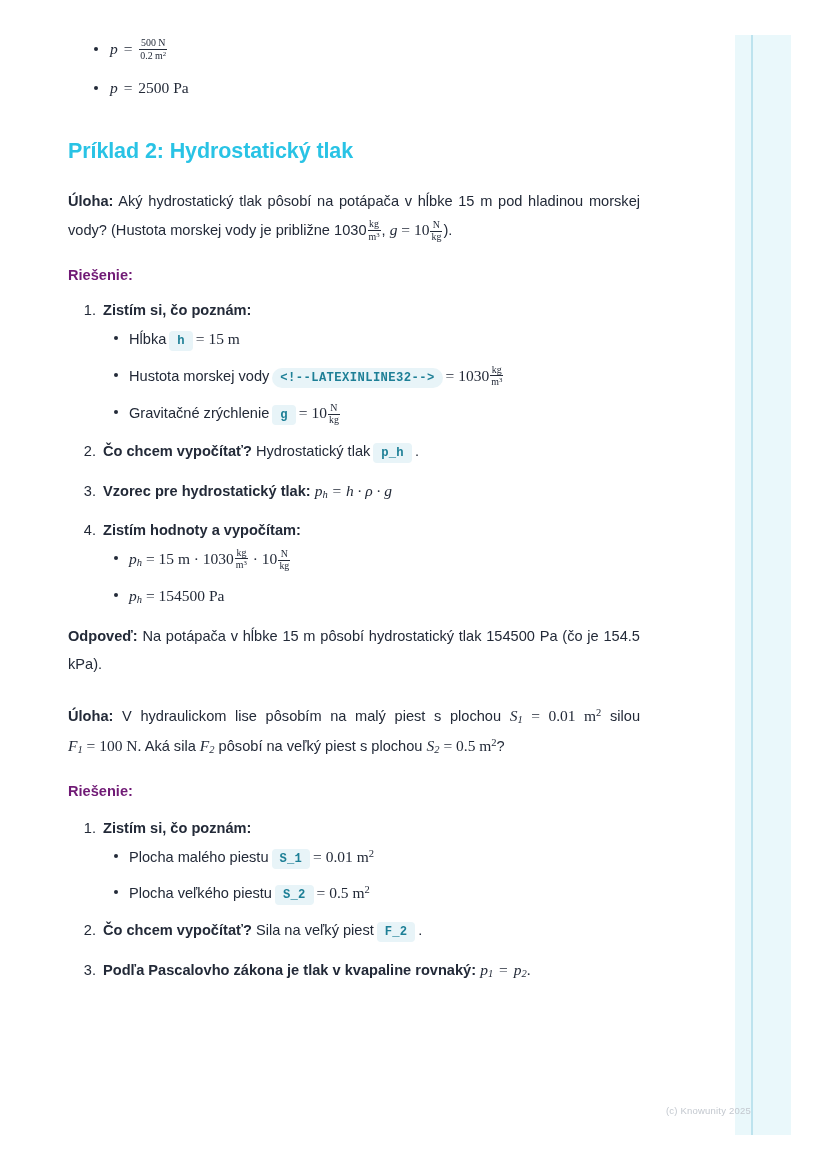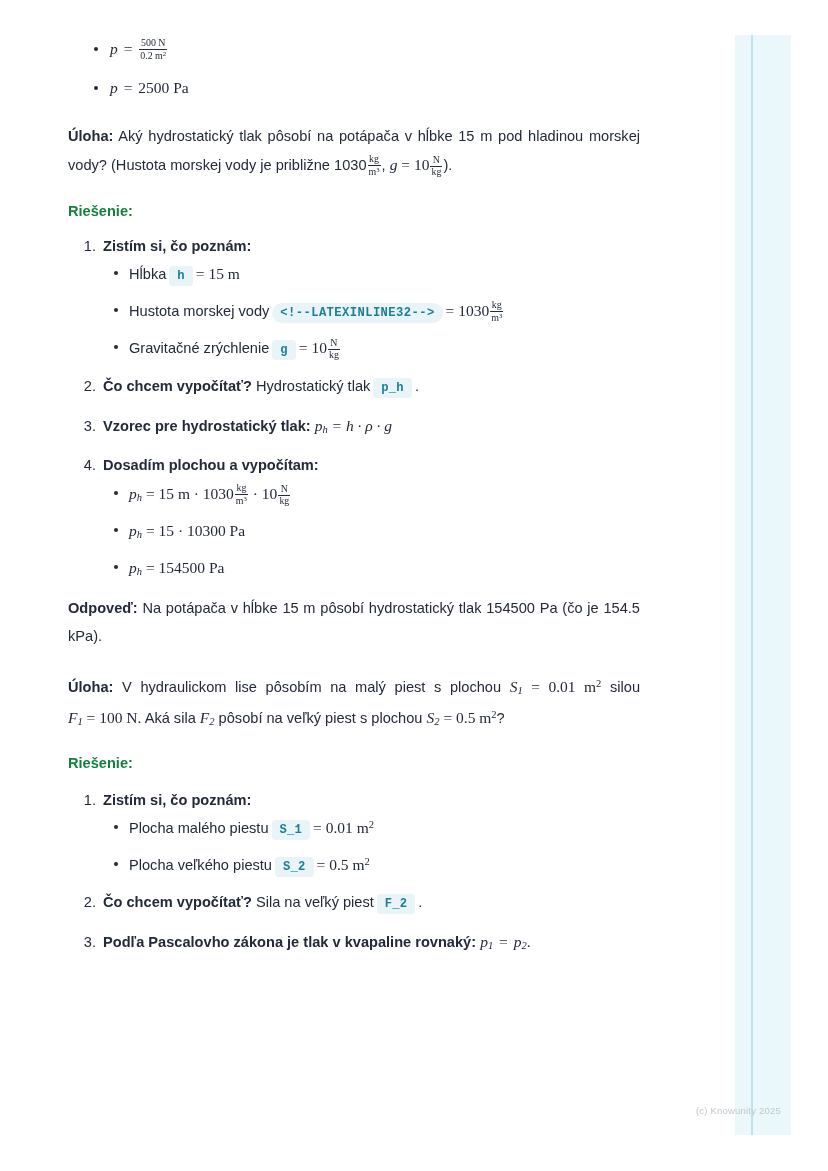--- a/index.html
+++ b/index.html
@@ -64,21 +64,21 @@
     margin: 0;
     text-align: justify;
     color: #232a38;
   }
   .b { font-weight: 700; }
 
   p.sub-label {
     font-size: 14.6px;
     font-weight: 700;
     margin: 0;
-    color: #15803d;
+    color: #701a75;
   }
 
   
   ol.steps {
     margin: 0;
     padding-left: 32px;
     font-size: 14.6px;
     line-height: 1.55;
   }
   ol.steps > li {
@@ -183,21 +183,21 @@
     padding: 3px 8px;
     margin: 0 3px;
     white-space: nowrap;
     letter-spacing: 0.2px;
   }
   code.chip.wide { letter-spacing: 0.4px; border-radius: 10px; }
 
   
   .watermark {
     position: absolute;
-    left: 696px;
+    left: 666px;
     top: 1105px;
     font-size: 9.5px;
     color: #c3c8cf;
     letter-spacing: 0.2px;
     white-space: nowrap;
     z-index: 3;
   }
 </style>
 </head>
 <body>
@@ -222,20 +222,21 @@
       <li>
         <span class="math">
           <span class="mi">p</span>
           <span class="op">=</span>
           <span class="mn">2500 Pa</span>
         </span>
       </li>
     </ul>
 
 
+    <h2 class="ex-heading" style="margin-top:38px;">Príklad 2: Hydrostatický tlak</h2>
 
     <p class="para" style="margin-top:22px;">
       <span class="b">Úloha:</span>
       <span>Aký hydrostatický tlak pôsobí na potápača v hĺbke 15 m pod hladinou morskej vody? (Hustota morskej vody je približne 1030</span><span class="math"><span class="frac"><span class="num mu">kg</span><span class="den mu"><span>m</span><sup class="msup">3</sup></span></span></span><span>, </span><span class="math"><span class="mi">g</span> <span class="mn">= 10</span><span class="frac"><span class="num mu">N</span><span class="den mu">kg</span></span></span><span>).</span>
     </p>
 
     <p class="sub-label" style="margin-top:22px;">Riešenie:</p>
 
     <ol class="steps" style="margin-top:16px;">
       <li>
@@ -260,33 +261,27 @@
 
       <li style="margin-bottom:16px;">
         <span class="b">Vzorec pre hydrostatický tlak:</span>
         <span class="math">
           <span class="mi">p</span><sub class="msub">h</sub>
           <span class="mi">= h · ρ · g</span>
         </span>
       </li>
 
       <li>
-        <span class="b">Dosadím plochou a vypočítam:</span>
+        <span class="b">Zistím hodnoty a vypočítam:</span>
         <ul class="subs">
           <li>
             <span class="math">
               <span class="mi">p</span><sub class="msub">h</sub>
               <span class="mn">= 15 m  ·  1030</span><span class="frac"><span class="num mu">kg</span><span class="den mu"><span>m</span><sup class="msup">3</sup></span></span>
               <span class="mn">·  10</span><span class="frac"><span class="num mu">N</span><span class="den mu">kg</span></span>
-            </span>
-          </li>
-          <li>
-            <span class="math">
-              <span class="mi">p</span><sub class="msub">h</sub>
-              <span class="mn">= 15  ·  10300 Pa</span>
             </span>
           </li>
           <li>
             <span class="math">
               <span class="mi">p</span><sub class="msub">h</sub>
               <span class="mn">= 154500 Pa</span>
             </span>
           </li>
         </ul>
       </li>

